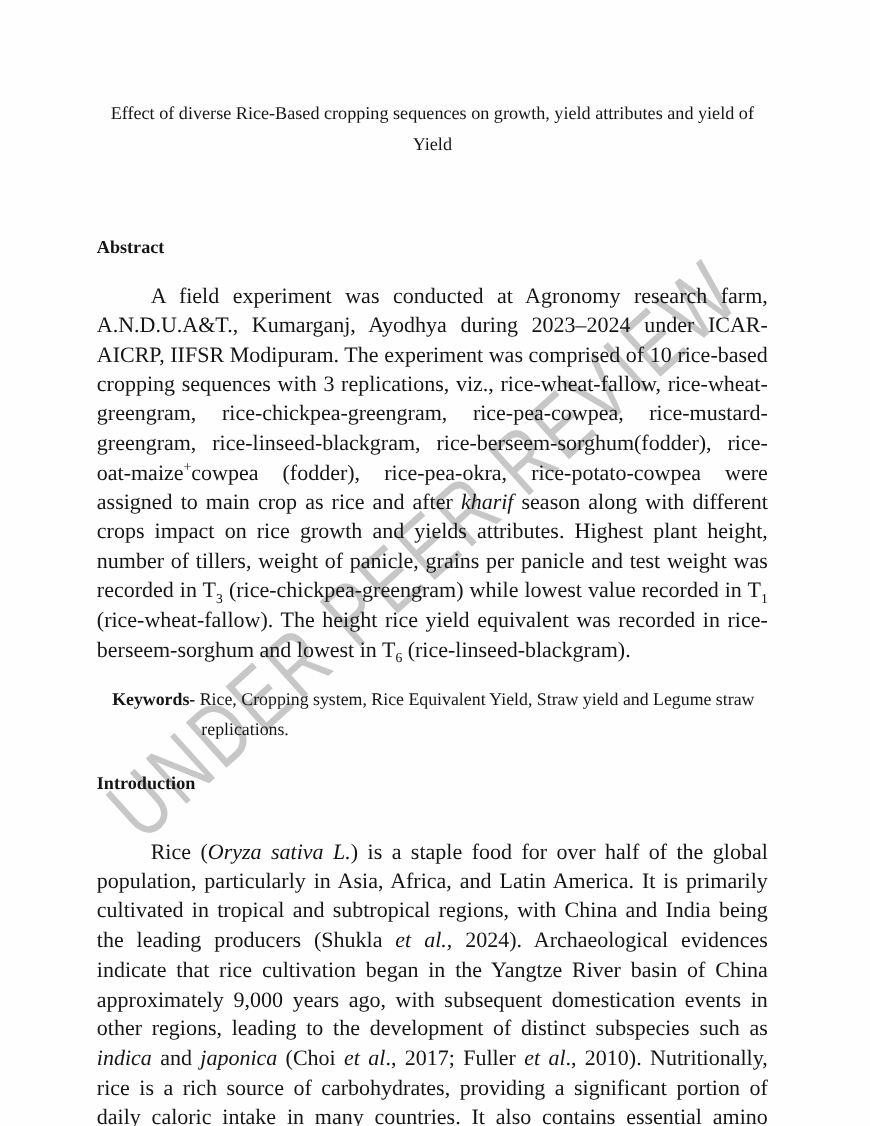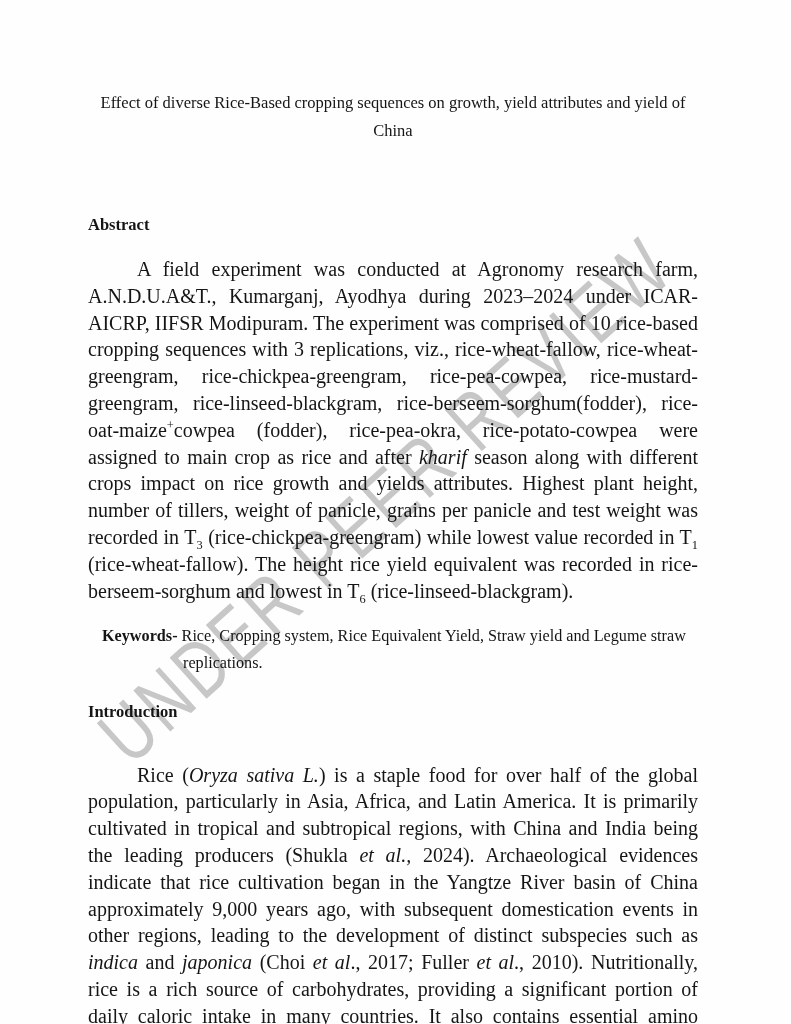--- a/index.html
+++ b/index.html
@@ -78,21 +78,21 @@
 </style>
 </head>
 <body>
 
 <div class="page">
 
   <div class="watermark" style="color: rgb(199, 199, 199);">UNDER PEER REVIEW</div>
 
   <div class="content">
 
-    <h1 class="title"><span>Effect of diverse Rice-Based cropping sequences on growth, yield attributes and yield of</span><br><span>China</span></h1>
+    <h1 class="title"><span>Effect of diverse Rice-Based cropping sequences on growth, yield attributes and yield of</span><br><span>Yield</span></h1>
 
     <h2 class="section-heading abstract-heading">Abstract</h2>
 
     <p class="para abstract-para"><span>A field experiment was conducted at Agronomy research farm, A.N.D.U.A&amp;T., Kumarganj, Ayodhya during 2023–2024 under ICAR-AICRP, IIFSR Modipuram. The experiment was comprised of 10 rice-based cropping sequences with 3 replications, viz., rice-wheat-fallow, rice-wheat-greengram, rice-chickpea-greengram, rice-pea-cowpea, rice-mustard-greengram, rice-linseed-blackgram, rice-berseem-sorghum(fodder), rice-oat-maize</span><sup>+</sup><span>cowpea (fodder), rice-pea-okra, rice-potato-cowpea were assigned to main crop as rice and after </span><i>kharif</i><span> season along with different crops impact on rice growth and yields attributes. Highest plant height, number of tillers, weight of panicle, grains per panicle and test weight was recorded in T</span><sub>3</sub><span> (rice-chickpea-greengram) while lowest value recorded in T</span><sub>1</sub><span> (rice-wheat-fallow). The height rice yield equivalent was recorded in rice-berseem-sorghum and lowest in T</span><sub>6</sub><span> (rice-linseed-blackgram).</span></p>
 
     <div class="keywords">
       <div class="keywords-line1"><span class="kw-label">Keywords-</span><span> Rice, Cropping system, Rice Equivalent Yield, Straw yield and Legume straw</span></div>
       <div class="keywords-line2">replications.</div>
     </div>
 

